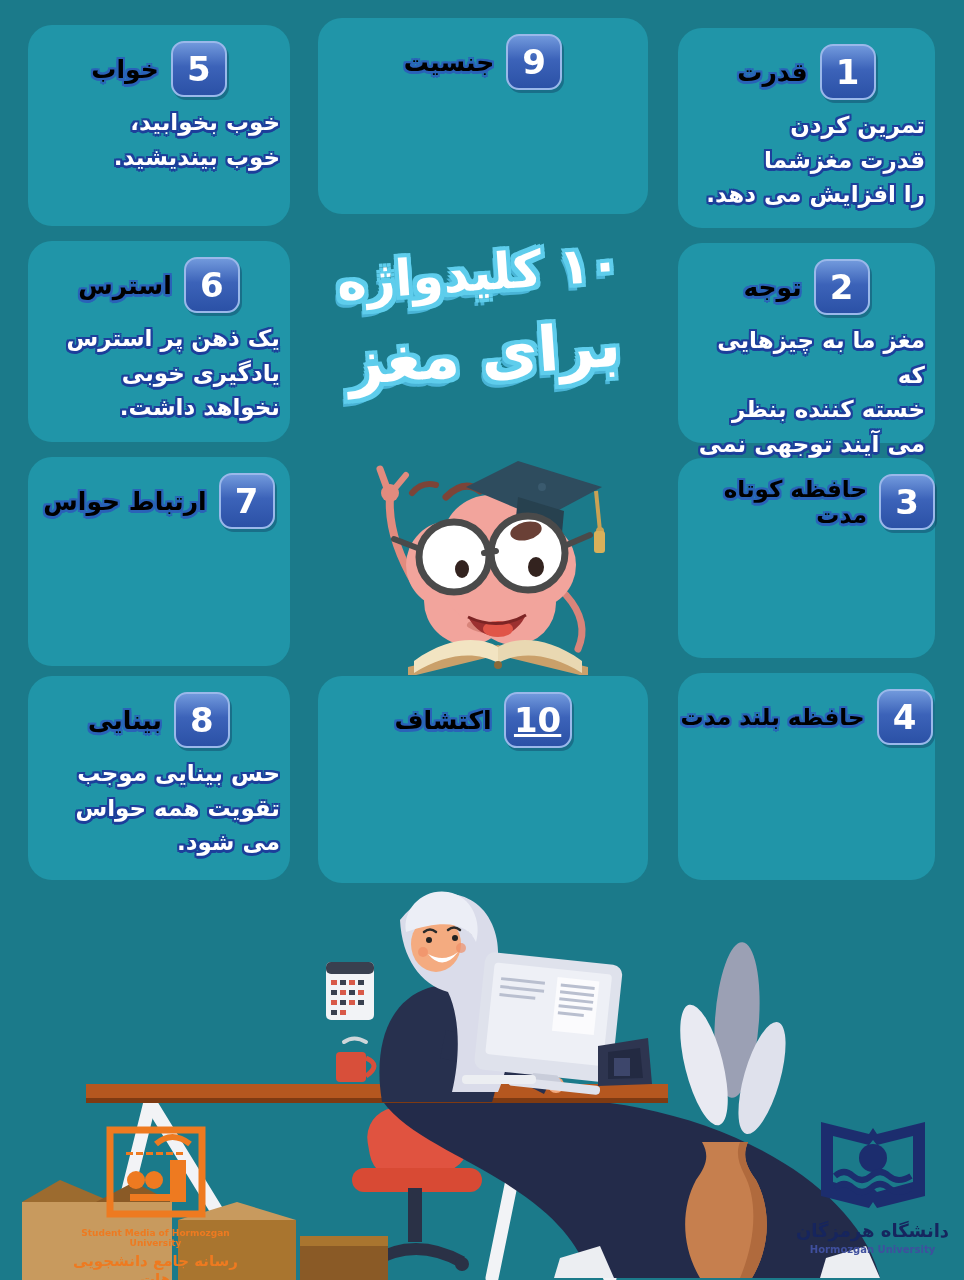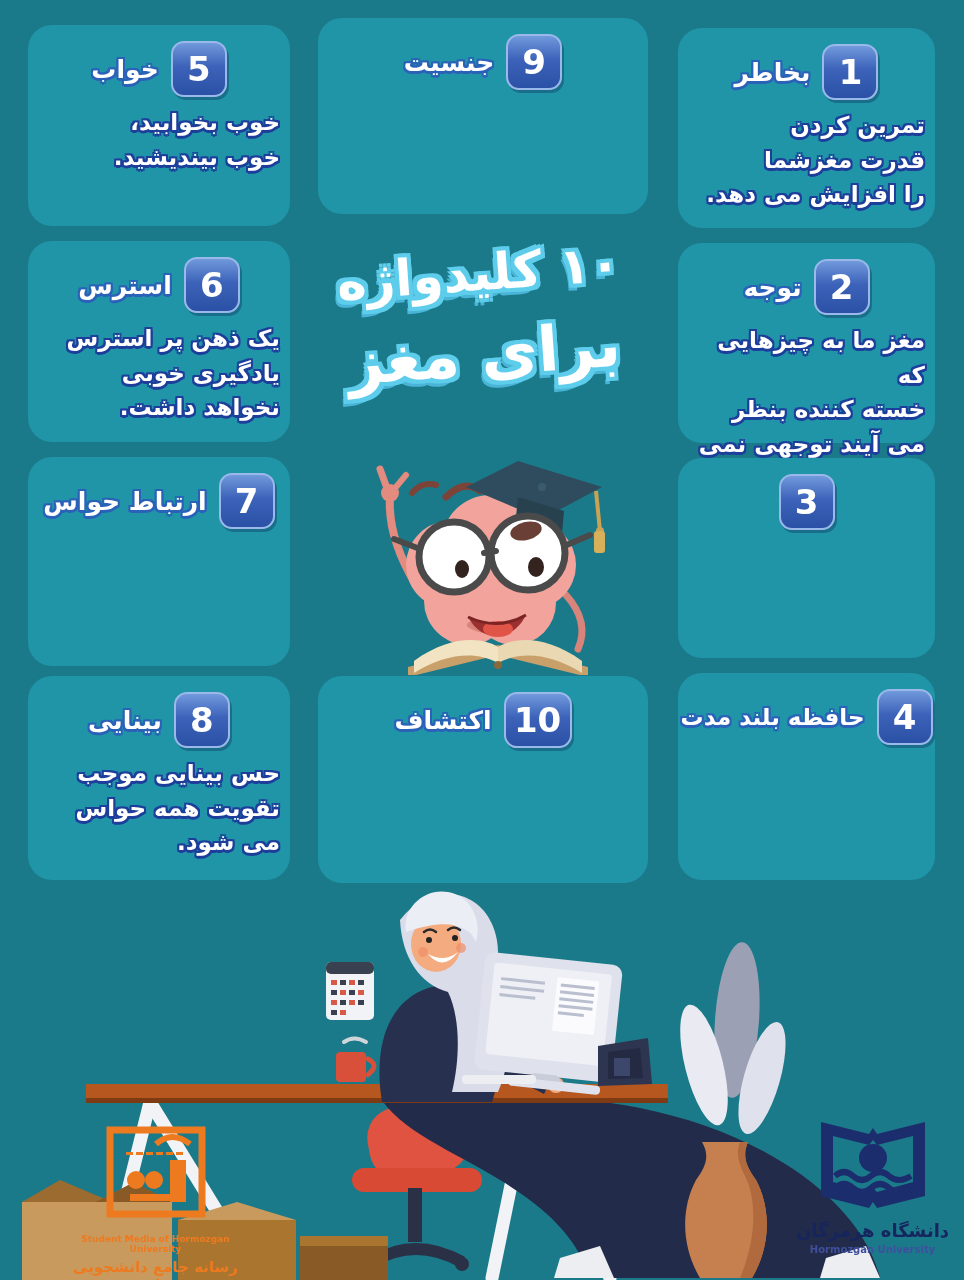--- a/index.html
+++ b/index.html
@@ -6,22 +6,22 @@
   body{font-family:"DejaVu Sans","Liberation Sans",sans-serif;}
   #canvas{position:relative;width:964px;height:1280px;background:#1b7a8a;overflow:hidden;direction:rtl;}
 
   
   .card{position:absolute;background:#2095a8;border-radius:24px;}
   .card-header{display:flex;align-items:center;justify-content:center;gap:12px;padding-top:16px;}
   .badge{flex:none;width:52px;height:52px;display:flex;align-items:center;justify-content:center;
          background:linear-gradient(180deg,#7199dc 0%,#3c63b9 45%,#2b51a6 100%);
          border:2px solid #9ab8ea;border-radius:13px;color:#fff;font-size:34px;font-weight:bold;
          box-shadow:2px 3px 0 rgba(15,40,80,.35);}
-  .badge.wide{width:64px;}
-  .card-title{color:#ffffff;font-weight:bold;font-size:25px;
+  .badge.wide{width:64px;text-decoration:underline;}
+  .card-title{color:#000000;font-weight:bold;font-size:25px;
          text-shadow:-2px -2px 0 #2a62b8,0 -2px 0 #2a62b8,2px -2px 0 #2a62b8,-2px 0 0 #2a62b8,
                       2px 0 0 #2a62b8,-2px 2px 0 #2a62b8,0 2px 0 #2a62b8,2px 2px 0 #2a62b8,0 3px 0 #2a62b8;}
   .card-body{margin-top:8px;padding:0 10px;color:#fff;font-weight:bold;
          font-size:23px;line-height:1.5;white-space:pre-line;
          text-shadow:-2px -2px 0 #1d3f9b,0 -2px 0 #1d3f9b,2px -2px 0 #1d3f9b,-2px 0 0 #1d3f9b,
                       2px 0 0 #1d3f9b,-2px 2px 0 #1d3f9b,0 2px 0 #1d3f9b,2px 2px 0 #1d3f9b,0 3px 0 #1d3f9b;}
 
   .c1{left:678px;top:28px;width:257px;height:200px;}
   .c2{left:678px;top:243px;width:257px;height:200px;}
   .c3{left:678px;top:458px;width:257px;height:200px;}
@@ -43,54 +43,55 @@
   .main-title .l2{font-size:62px;line-height:1.4;
       text-shadow:-4px -4px 0 #5ecdec,0 -4px 0 #5ecdec,4px -4px 0 #5ecdec,-4px 0 0 #5ecdec,
                    4px 0 0 #5ecdec,-4px 4px 0 #5ecdec,0 4px 0 #5ecdec,4px 4px 0 #5ecdec,-5px 7px 0 #49b4d6;}
 
   
   .brain-wrap{position:absolute;left:345px;top:435px;width:290px;height:240px;}
   .scene-wrap{position:absolute;left:0;top:880px;width:964px;height:400px;}
 
   
   .hat-logo{position:absolute;left:58px;top:1122px;width:195px;text-align:center;}
-  .hat-caption-en{font-size:9px;color:#ee7a20;font-weight:bold;margin-top:8px;}
+  .hat-caption-en{font-size:9px;color:#ee7a20;font-weight:bold;margin-top:2px;}
   .hat-caption-fa{font-size:15px;color:#ee7a20;font-weight:bold;margin-top:4px;}
   .uni-logo{position:absolute;left:780px;top:1118px;width:185px;text-align:center;}
   .uni-name-fa{font-size:18px;color:#16255e;font-weight:bold;margin-top:2px;}
   .uni-name-en{font-size:10px;color:#3f4f9e;font-weight:bold;margin-top:3px;}
 </style>
 </head>
 <body>
 
 <div id="canvas">
 
   <div class="card c1">
     <div class="card-header">
       <span class="badge">1</span>
-      <span class="card-title">بخاطر</span>
+      <span class="card-title">قدرت</span>
     </div>
     <div class="card-body">تمرین کردن
 قدرت مغزشما
 را افزایش می دهد.</div>
   </div>
 
   <div class="card c2">
     <div class="card-header">
       <span class="badge">2</span>
       <span class="card-title">توجه</span>
     </div>
     <div class="card-body">مغز ما به چیزهایی که
 خسته کننده بنظر
 می آیند توجهی نمی کند.</div>
   </div>
 
   <div class="card c3">
     <div class="card-header">
       <span class="badge">3</span>
+      <span class="card-title">حافظه کوتاه مدت</span>
     </div>
   </div>
 
   <div class="card c4">
     <div class="card-header">
       <span class="badge">4</span>
       <span class="card-title">حافظه بلند مدت</span>
     </div>
   </div>
 

